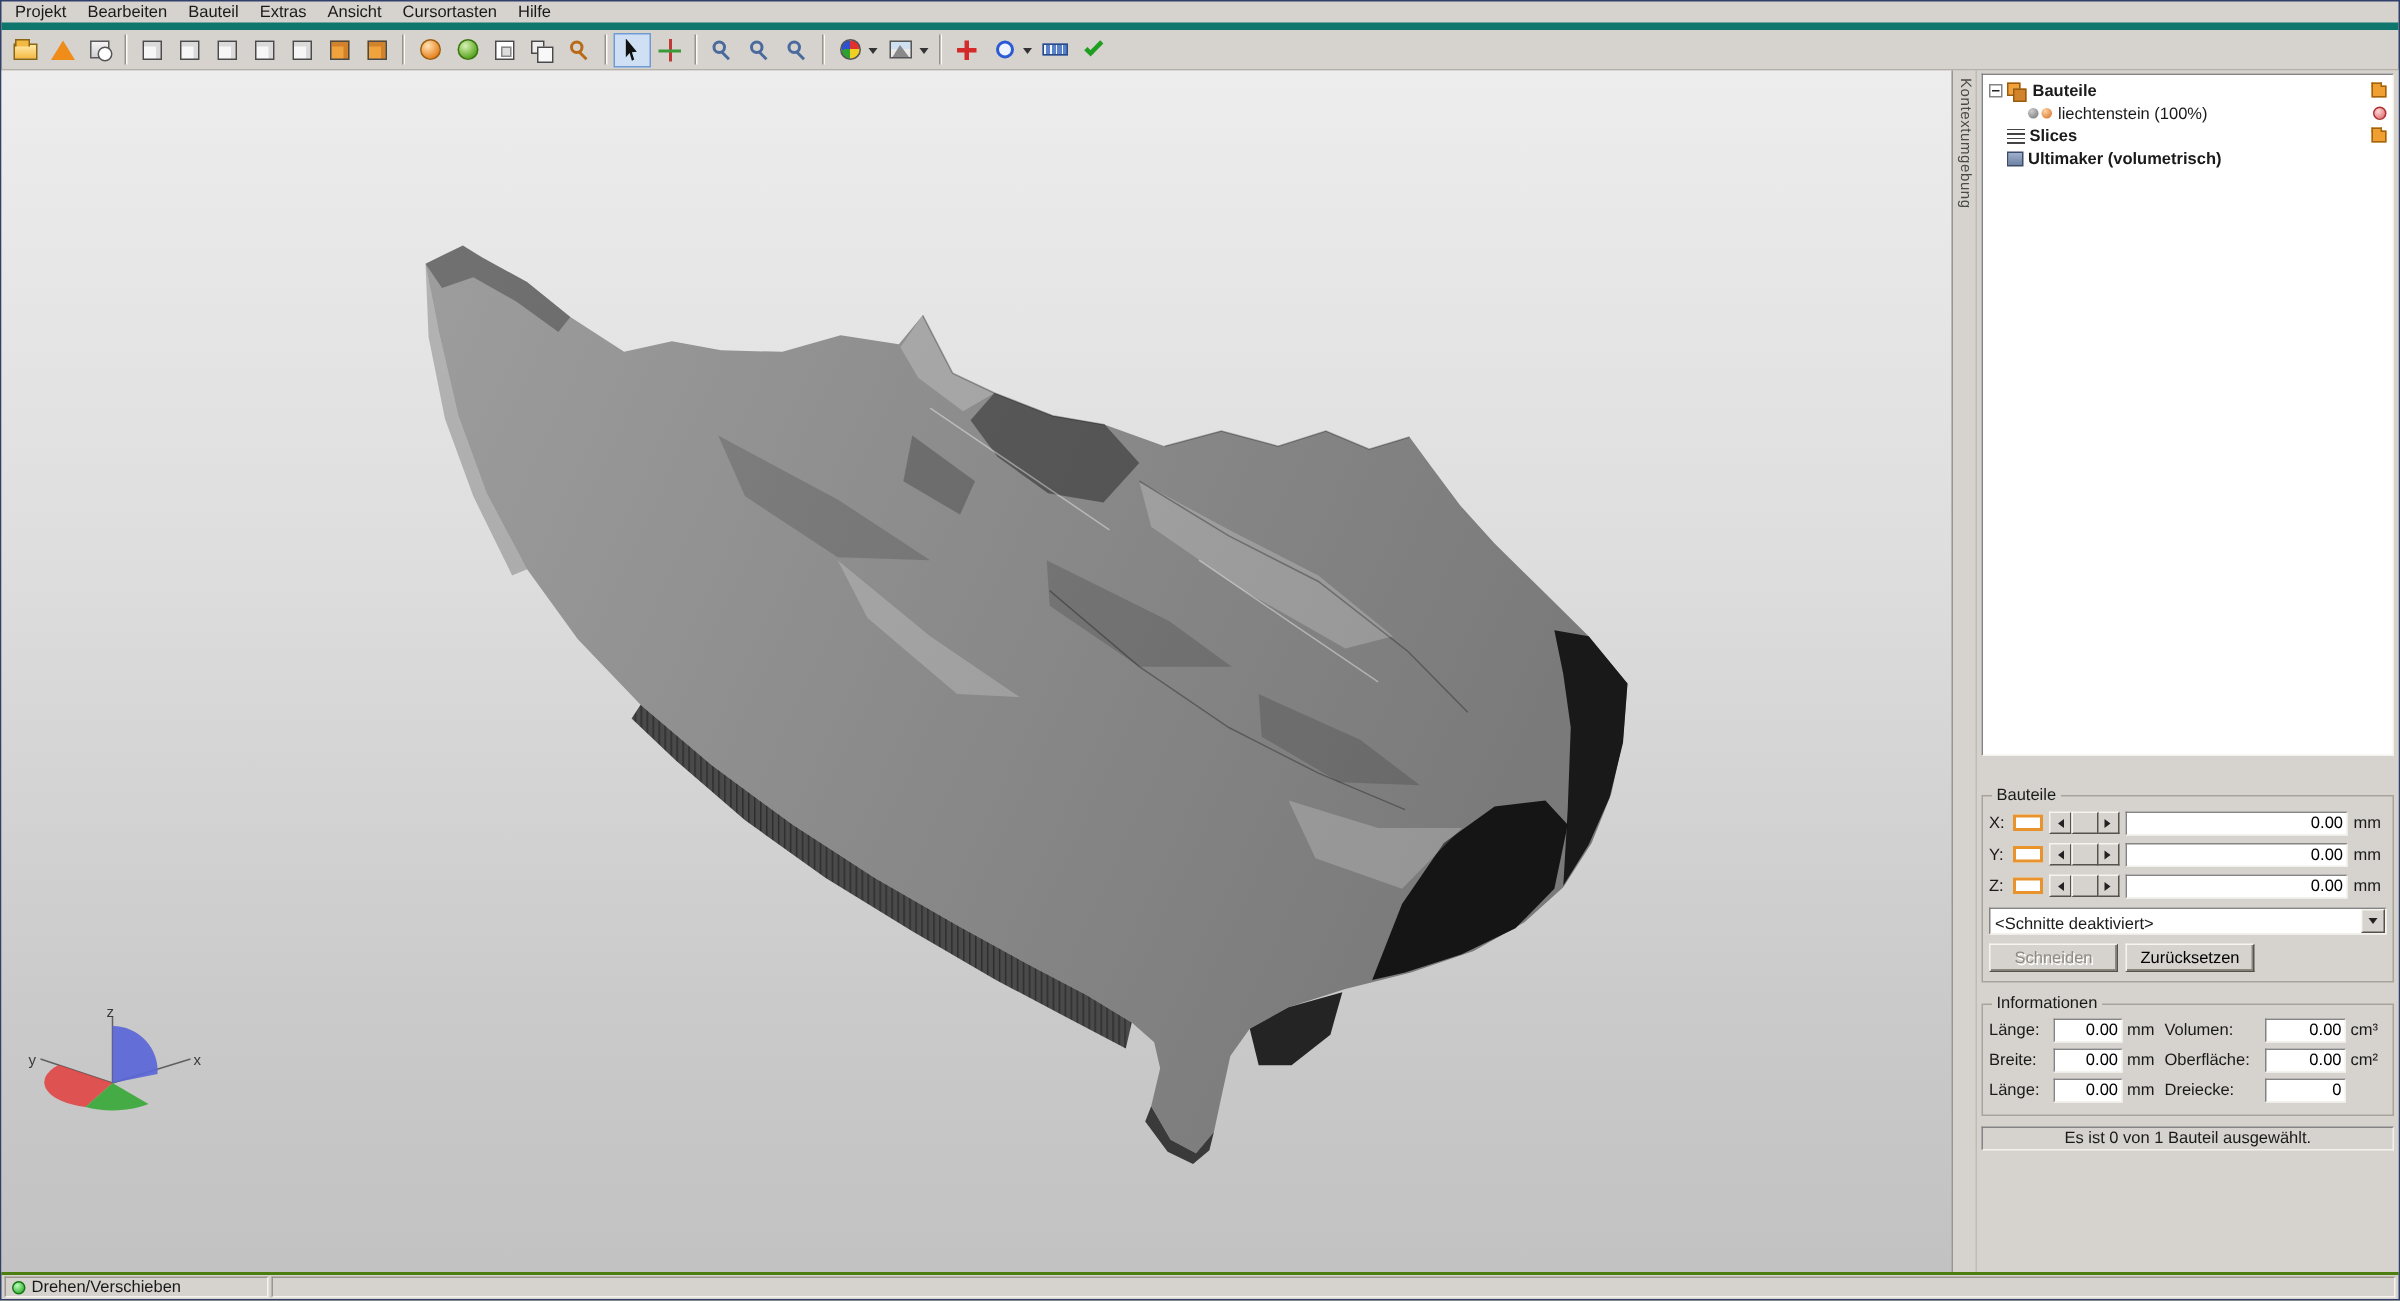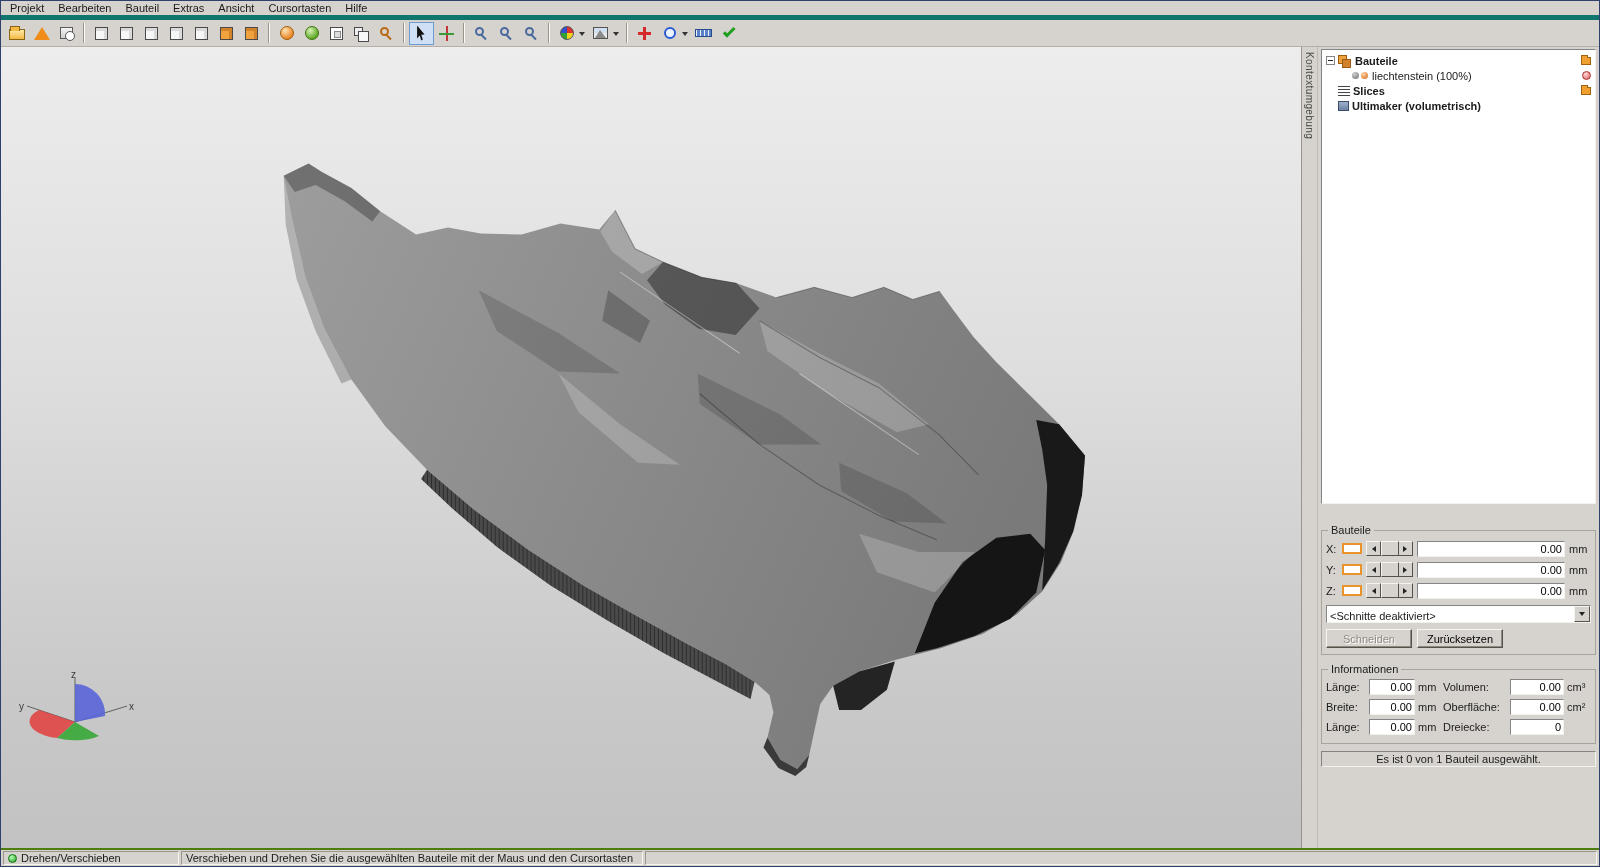--- a/index.html
+++ b/index.html
@@ -440,19 +440,16 @@
 
       </div>
     </div>
   </div>
 
   <div class="statusbar">
     <div class="sb-cell sb-mode">
       <span class="sb-dot"></span>
       <span>Drehen/Verschieben</span>
     </div>
-    <div class="sb-cell sb-hint">
-      <span>Verschieben und Drehen Sie die ausgewählten Bauteile mit der Maus und den Cursortasten</span>
-    </div>
     <div class="sb-cell sb-rest"></div>
   </div>
 
 </div>
 
 </body></html>

